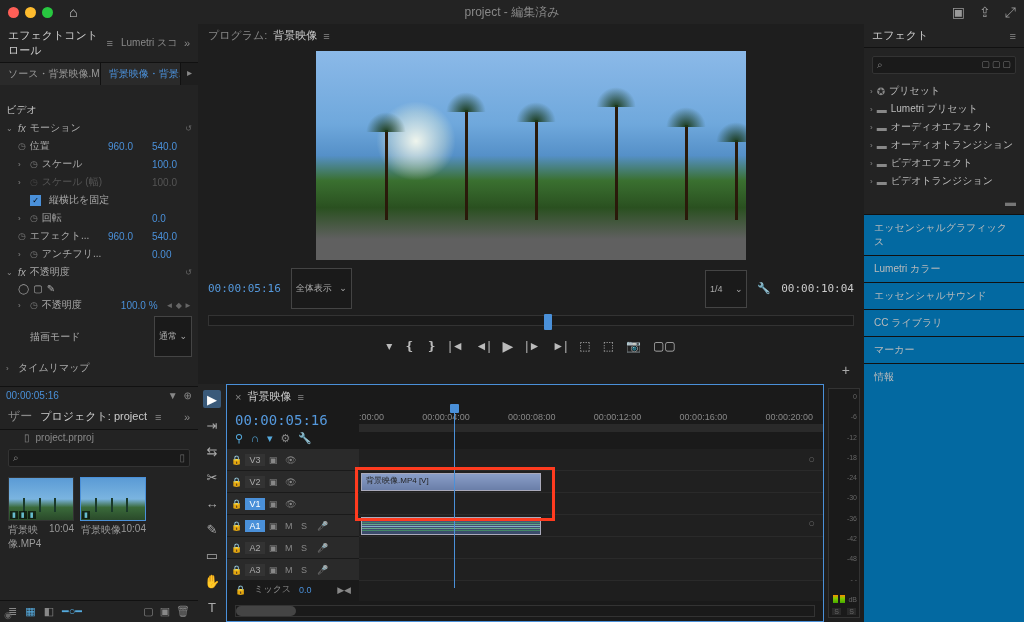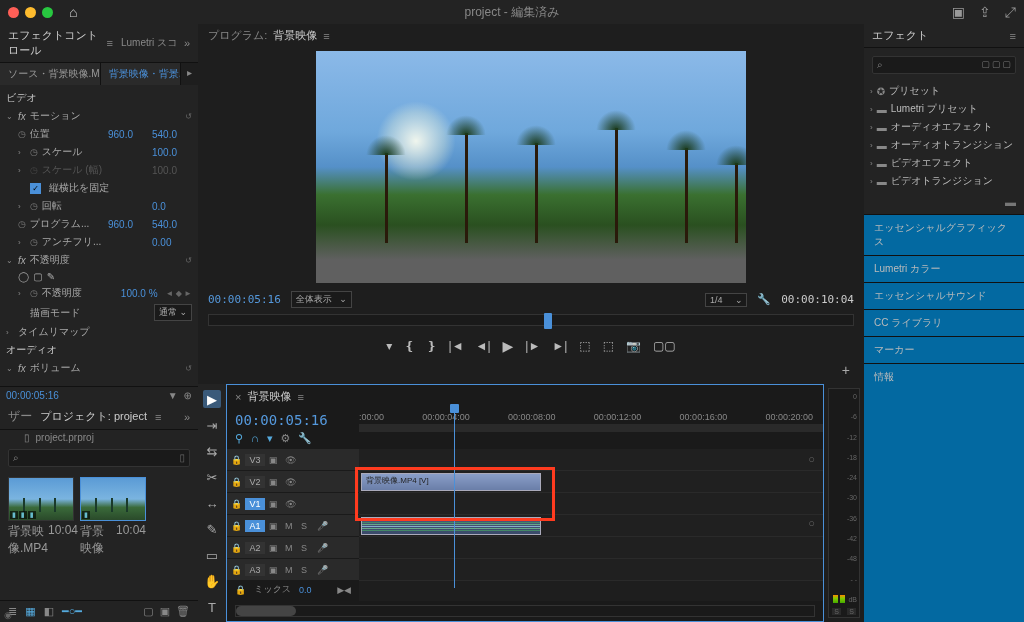--- a/index.html
+++ b/index.html
@@ -30,40 +30,40 @@
 .ec-tabs { display: flex; background: #1e1e1e; }
 .ec-tab { padding: 4px 8px; color: #4a90d9; background: #2a2a2a; font-size: 10px; white-space: nowrap; overflow: hidden; border-right: 1px solid #111; }
 .ec-tab.gray { color: #999; }
 .ec-body { padding: 4px 0; overflow-y: auto; height: 292px; }
 .ec-row { display: flex; align-items: center; padding: 2px 6px; font-size: 10px; color: #aaa; gap: 4px; }
 .ec-row .arrow { width: 8px; color: #888; font-size: 8px; }
 .ec-row .clock { color: #777; font-size: 9px; }
 .ec-row .label { flex: 1; color: #aaa; white-space: nowrap; overflow: hidden; }
 .ec-row .val { color: #4a90d9; margin-right: 4px; min-width: 36px; font-size: 10px; }
 .ec-row .kf { color: #666; font-size: 8px; margin-left: auto; }
-.ec-row.section { color: #ccc; }
+.ec-row.section { color: #ccc; margin-top: 12px; }
 .ec-row.sub { padding-left: 18px; }
 .ec-row.sub2 { padding-left: 30px; }
 .check { width: 11px; height: 11px; background: #4a90d9; display: inline-flex; align-items: center; justify-content: center; color: #000; font-size: 8px; margin-right: 4px; }
-.ec-dropdown { background: #1a1a1a; padding: 1px 4px; border: 1px solid #444; font-size: 9px; color: #aaa; }
+.ec-dropdown { background: #1a1a1a; padding: 13px 4px; border: 1px solid #444; font-size: 9px; color: #aaa; }
 .ec-footer { background: #232323; border-top: 1px solid #111; padding: 3px 6px; display: flex; align-items: center; color: #4a90d9; font-size: 10px; }
 .ec-footer .icons { margin-left: auto; display: flex; gap: 6px; color: #888; }
 
 
 .project-panel { background: #232323; height: 218px; display: flex; flex-direction: column; }
 .proj-name { padding: 2px 10px 2px 24px; font-size: 10px; color: #888; display: flex; align-items: center; gap: 6px; }
 .search-box { margin: 4px 8px; background: #1a1a1a; border: 1px solid #333; padding: 2px 4px; font-size: 10px; color: #888; border-radius: 2px; }
 .thumbs { display: flex; gap: 6px; padding: 6px 8px; flex: 1; }
 .thumb { width: 66px; }
 .thumb-img { width: 66px; height: 44px; background: linear-gradient(180deg, #5b9bd5 0%, #7ab4e0 50%, #3a6a3a 70%, #2a4a2a 100%); border: 1px solid #333; position: relative; }
 .thumb.sel .thumb-img { border: 1px solid #4a90d9; }
 .thumb-palm { position:absolute; bottom:8px; background:#1a3a2a; width:2px; height:14px; }
 .thumb-badges { position: absolute; bottom: 1px; left: 1px; display: flex; gap: 1px; }
 .thumb-badge { background: rgba(0,0,0,0.6); padding: 0 2px; font-size: 7px; color: #6bc; }
-.thumb-label { font-size: 12px; color: #999; padding-top: 2px; display: flex; justify-content: flex-start; }
+.thumb-label { font-size: 10px; color: #999; padding-top: 2px; display: flex; justify-content: flex-end; }
 .proj-footer { padding: 4px 8px; display: flex; gap: 8px; color: #888; font-size: 11px; align-items: center; border-top: 1px solid #111; }
 .proj-footer .right { margin-left: auto; display: flex; gap: 6px; }
 
 
 .program { background: #1e1e1e; height: 360px; display: flex; flex-direction: column; justify-content: flex-end; }
 .prog-header { padding: 4px 10px; font-size: 11px; color: #ccc; display: flex; align-items: center; gap: 6px; }
 .prog-video { margin: 4px auto; width: 430px; height: 242px; background: linear-gradient(180deg, #8bb9e8 0%, #6fa8dc 35%, #5590c8 50%, #3a7030 62%, #2a5020 75%, #606060 90%); position: relative; overflow: hidden; }
 .sun { position: absolute; left: 60px; top: 50px; width: 80px; height: 80px; background: radial-gradient(circle, rgba(255,255,240,0.9) 0%, rgba(255,255,220,0.3) 50%, transparent 70%); border-radius: 50%; }
 .palm { position: absolute; bottom: 40px; }
 .palm .trunk { width: 3px; background: #2a1a0a; margin: 0 auto; }
@@ -194,21 +194,21 @@
             <span>縦横比を固定</span>
           </div>
         <div class="ec-row sub">
             <span class="arrow">›</span>
             <span class="clock">◷</span>
             <span class="label">回転</span>
             <span class="val">0.0</span>
           </div>
         <div class="ec-row sub">
             <span class="clock">◷</span>
-            <span class="label">プログラム...</span>
+            <span class="label">エフェクト...</span>
             <span class="val">960.0</span>
             <span class="val">540.0</span>
           </div>
         <div class="ec-row sub">
             <span class="arrow">›</span>
             <span class="clock">◷</span>
             <span class="label">アンチフリ...</span>
             <span class="val">0.00</span>
           </div>
         <div class="ec-row">

